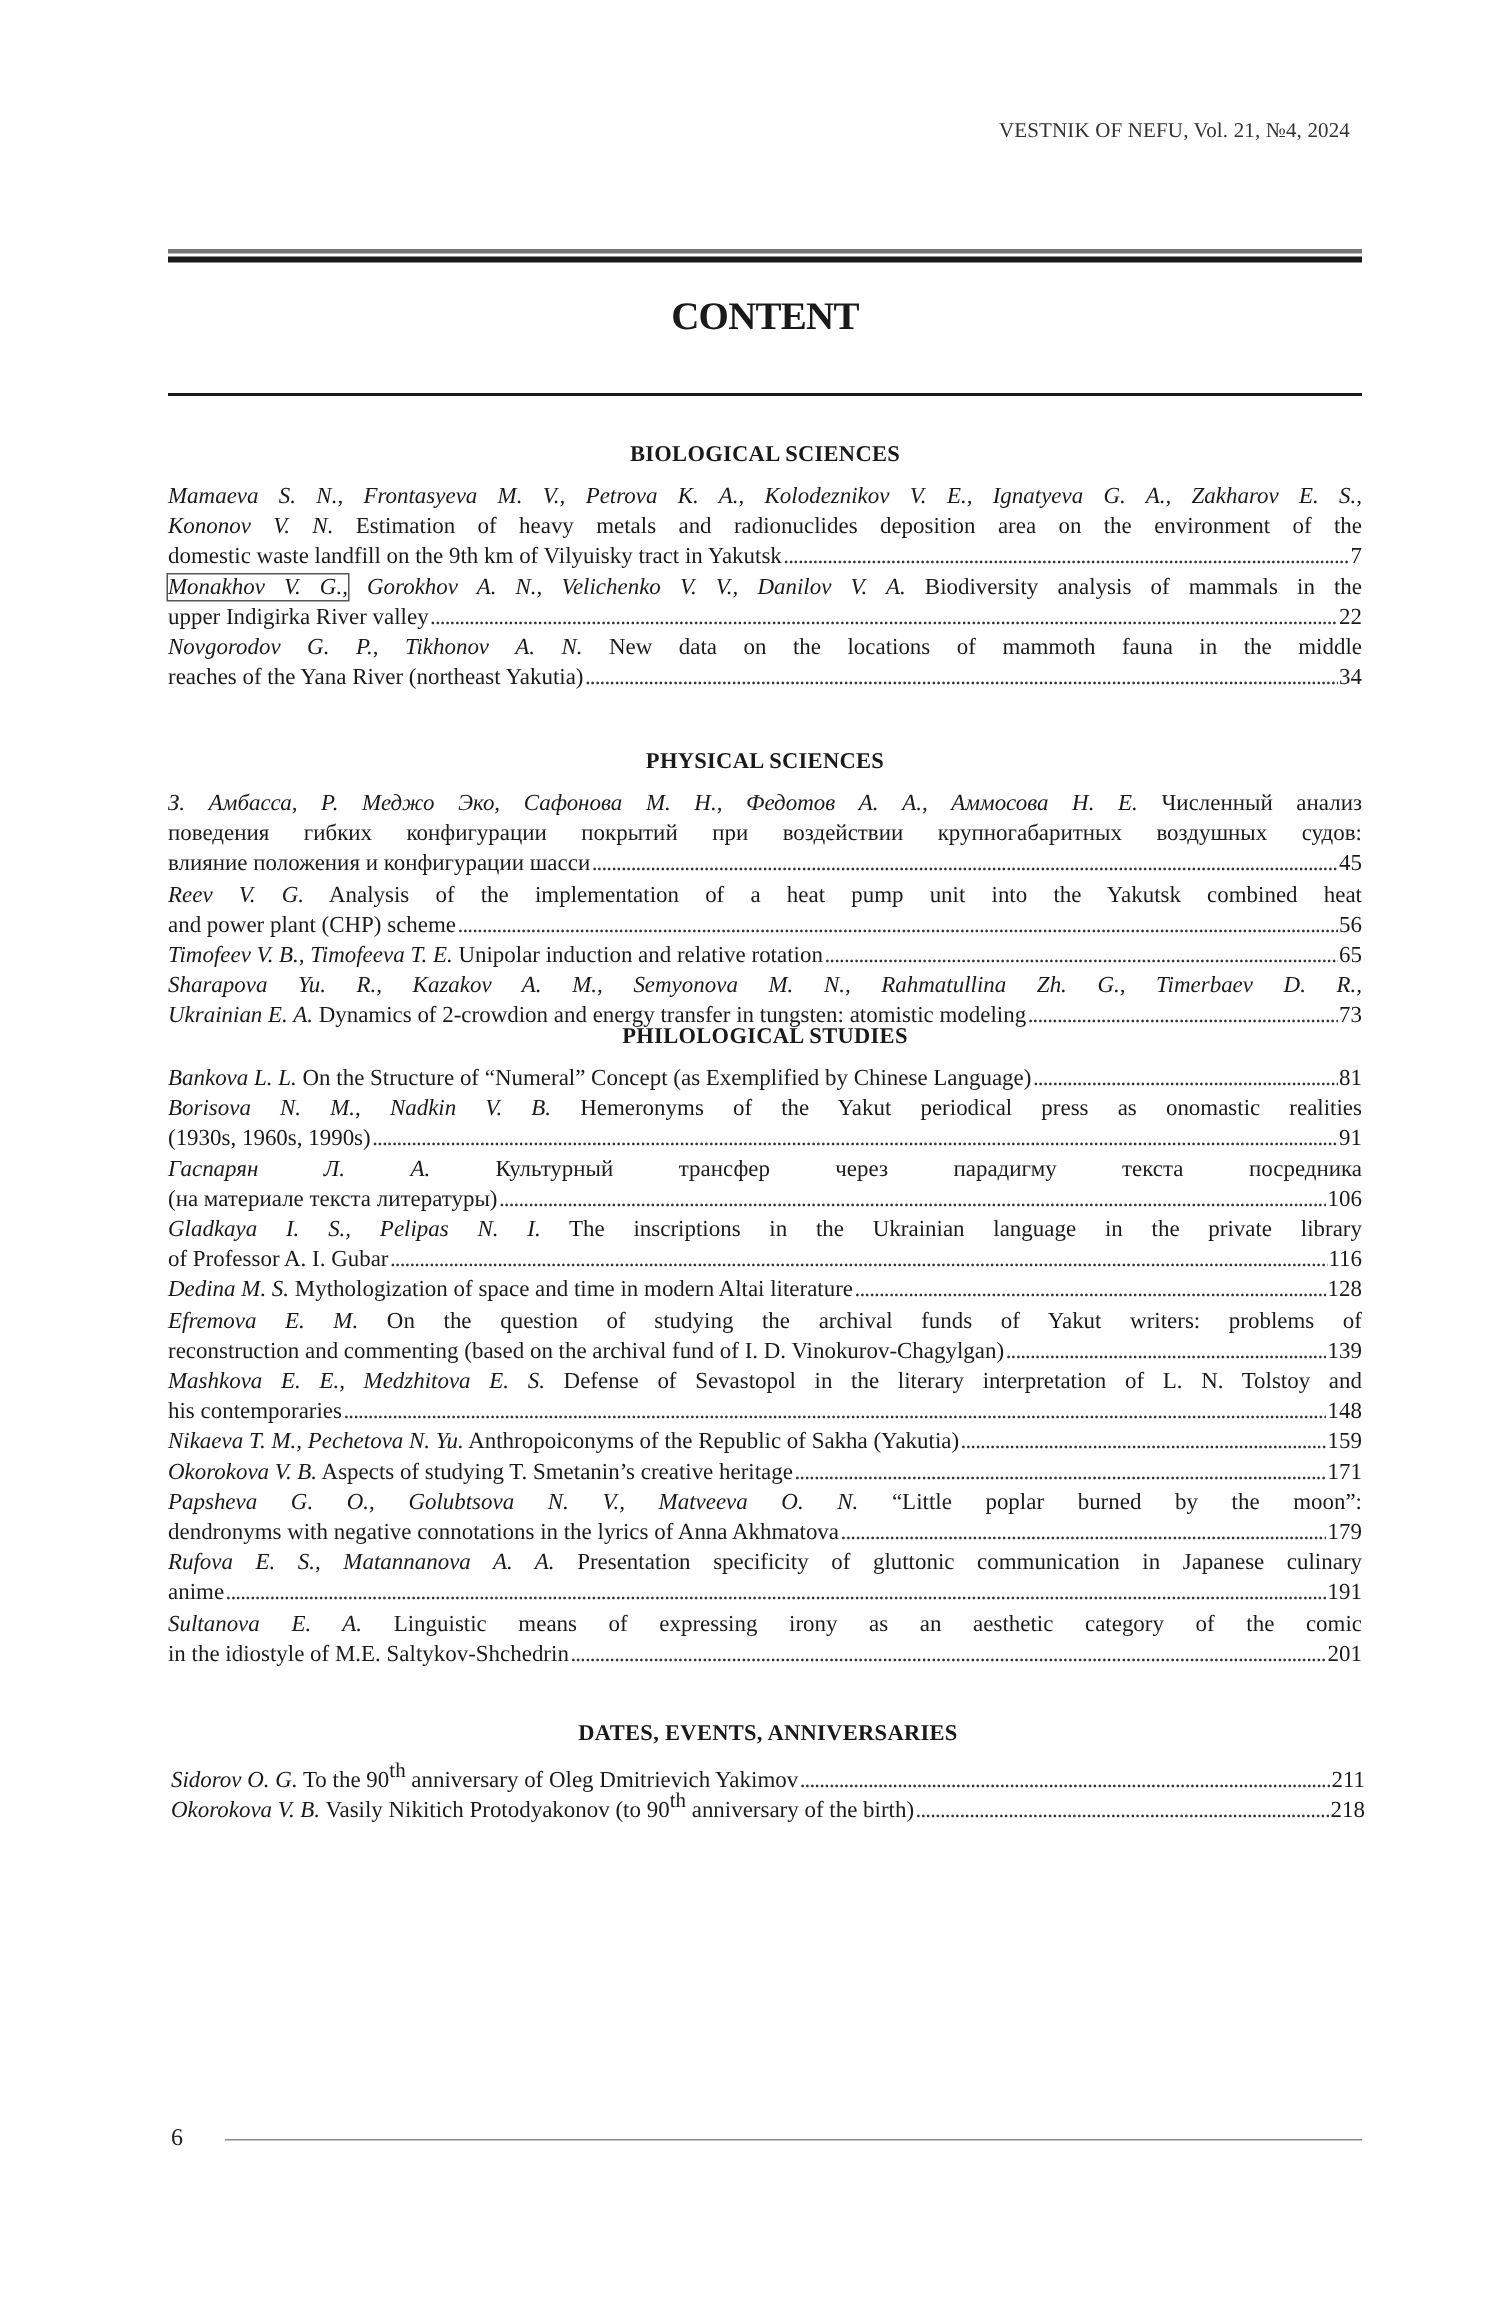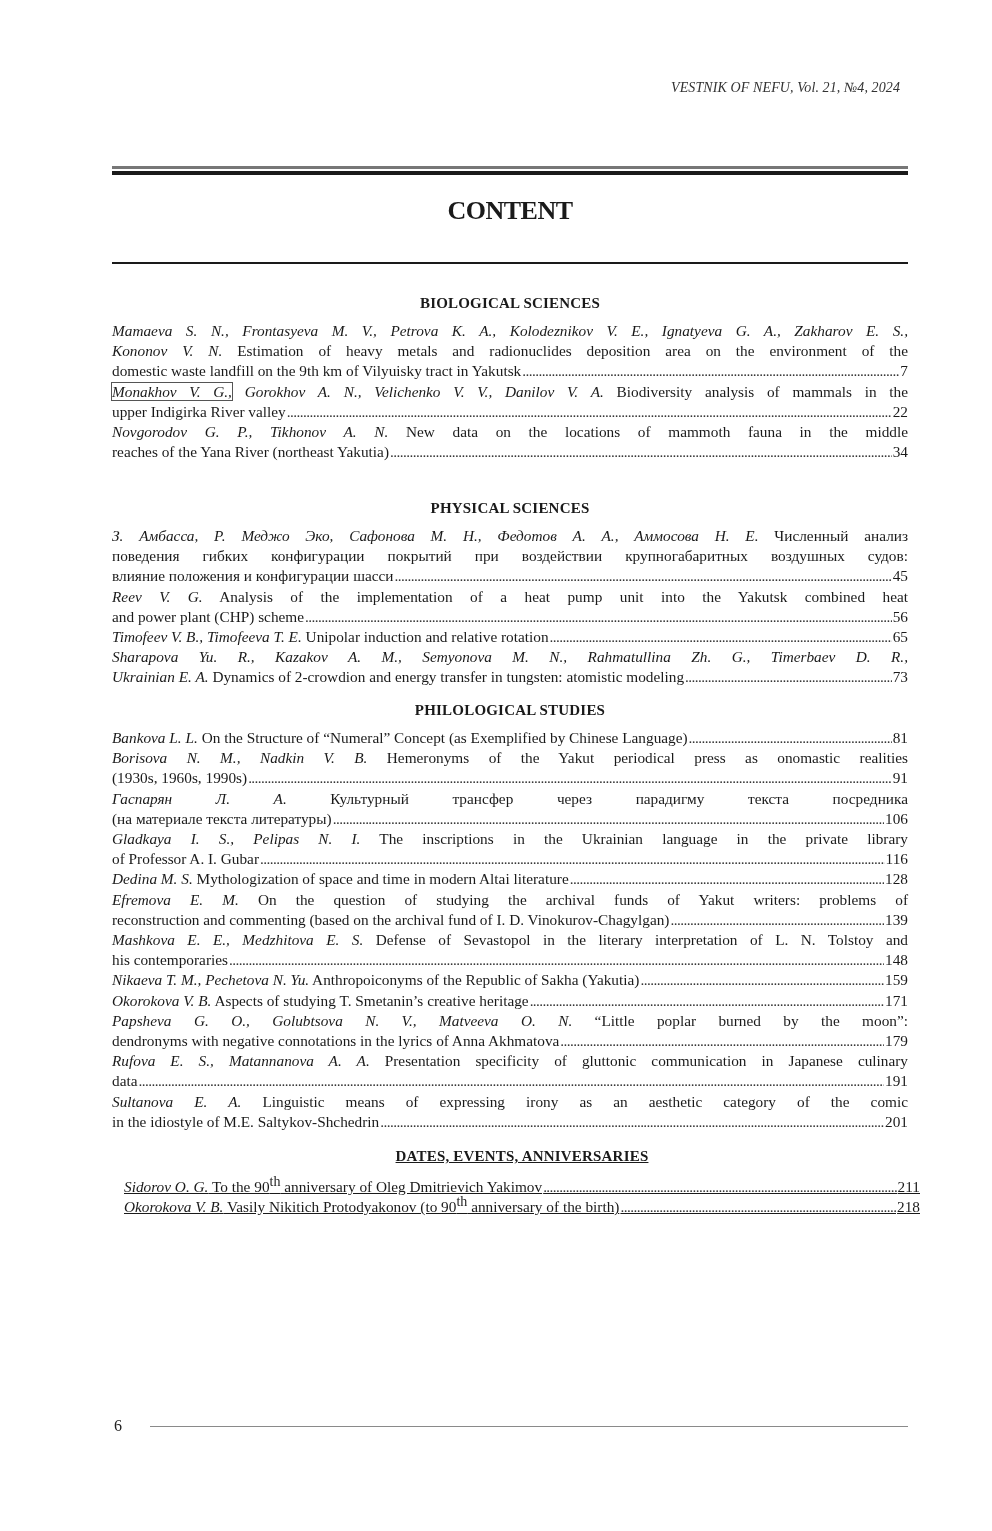--- a/index.html
+++ b/index.html
@@ -1,18 +1,18 @@
 <!DOCTYPE html>
 <html><head>
 <meta charset="utf-8">
 <style>
   html, body { margin: 0; padding: 0; background: #ffffff; }
   body { width: 992px; height: 1531px; position: relative; overflow: hidden;
          font-family: "Liberation Serif", "DejaVu Serif", serif; color: #1a1a1a; }
-  .running-head { position: absolute; top: 80px; right: 92px; font-style: italic;
+  .running-head { position: absolute; top: 80px; right: 92px; 
                   font-size: 14px; color: #333; letter-spacing: 0.1px; }
   .rule-double { position: absolute; left: 112px; width: 796px; top: 166px; }
   .rule-double .l1 { height: 3px; background: #777; }
   .rule-double .l2 { height: 4px; background: #1a1a1a; margin-top: 2px; }
   .rule-single { position: absolute; left: 112px; width: 796px; top: 262px; height: 2px; background: #1a1a1a; }
   .title { position: absolute; top: 196px; left: 112px; width: 796px; text-align: center;
            font-size: 26px; font-weight: bold; letter-spacing: -0.5px; color: #1a1a1a; }
   .toc { position: absolute; left: 112px; width: 796px; top: 288px; }
   .section-heading { text-align: center; font-weight: bold; font-size: 15px; margin: 0;
                      line-height: 30px; letter-spacing: 0.2px; }
@@ -108,21 +108,21 @@
         <div class="entry">
           <div class="line just"><span><span class="authors">Sharapova Yu. R., Kazakov A. M., Semyonova M. N., Rahmatullina Zh. G., Timerbaev D. R.,</span></span></div>
           <div class="line last">
             <span><span class="authors">Ukrainian E. A.</span><span> Dynamics of 2-crowdion and energy transfer in tungsten: atomistic modeling</span></span>
             <span class="lead"></span>
             <span class="page">73</span>
           </div>
         </div>
       </div>
     </div>
-    <div class="section" style="position: absolute; left: 0px; width: 100%; top: 407px;">
+    <div class="section" style="position: absolute; left: 0px; width: 100%; top: 388px;">
       <h2 class="section-heading">PHILOLOGICAL STUDIES</h2>
       <div class="entries" style="margin-top: 3px;">
         <div class="entry">
           <div class="line last">
             <span><span class="authors">Bankova L. L.</span><span> On the Structure of “Numeral” Concept (as Exemplified by Chinese Language)</span></span>
             <span class="lead"></span>
             <span class="page">81</span>
           </div>
         </div>
         <div class="entry">
@@ -190,36 +190,36 @@
           <div class="line just"><span><span class="authors">Papsheva G. O., Golubtsova N. V., Matveeva O. N.</span><span> “Little poplar burned by the moon”:</span></span></div>
           <div class="line last">
             <span><span>dendronyms with negative connotations in the lyrics of Anna Akhmatova</span></span>
             <span class="lead"></span>
             <span class="page">179</span>
           </div>
         </div>
         <div class="entry">
           <div class="line just"><span><span class="authors">Rufova E. S., Matannanova A. A.</span><span> Presentation specificity of gluttonic communication in Japanese culinary</span></span></div>
           <div class="line last">
-            <span><span>data</span></span>
+            <span><span>anime</span></span>
             <span class="lead"></span>
             <span class="page">191</span>
           </div>
         </div>
         <div class="entry">
           <div class="line just"><span><span class="authors">Sultanova E. A.</span><span> Linguistic means of expressing irony as an aesthetic category of the comic</span></span></div>
           <div class="line last">
             <span><span>in the idiostyle of M.E. Saltykov-Shchedrin</span></span>
             <span class="lead"></span>
             <span class="page">201</span>
           </div>
         </div>
       </div>
     </div>
-    <div class="section section-dates" style="position: absolute; left: 12px; width: 100%; top: 853px; text-decoration: underline;">
+    <div class="section section-dates" style="position: absolute; left: 2px; width: 100%; top: 853px;">
       <h2 class="section-heading">DATES, EVENTS, ANNIVERSARIES</h2>
       <div class="entries" style="margin-top: 6px;">
         <div class="entry">
           <div class="line last">
             <span><span class="authors">Sidorov O. G.</span><span> To the 90</span><sup>th</sup><span> anniversary of Oleg Dmitrievich Yakimov</span></span>
             <span class="lead"></span>
             <span class="page">211</span>
           </div>
         </div>
         <div class="entry">

